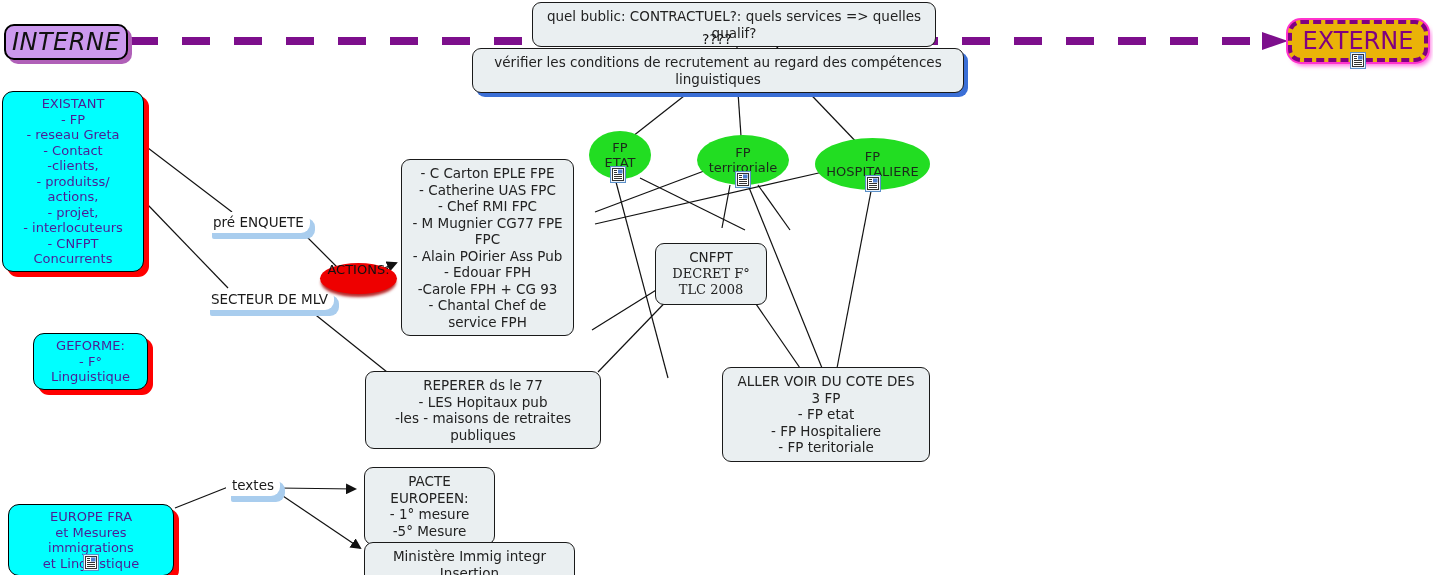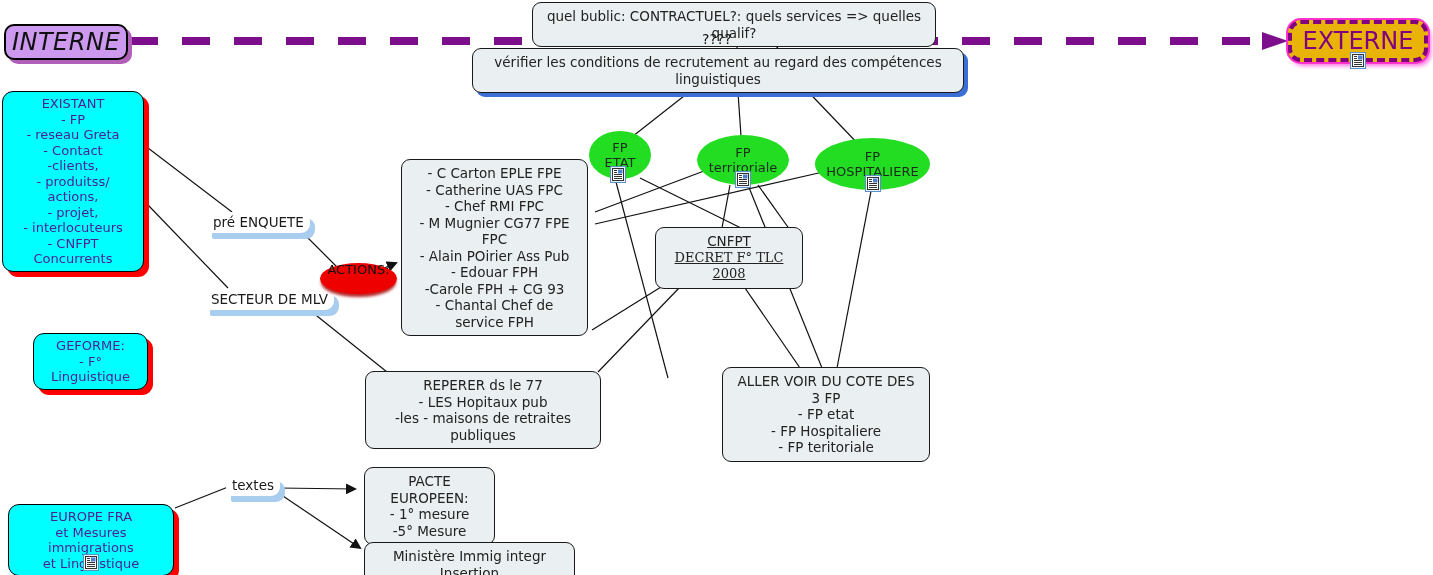--- a/index.html
+++ b/index.html
@@ -212,21 +212,21 @@
     <span>SECTEUR DE MLV</span>
   </div>
   <div class="node callout" style="left:226px;top:475px;">
     <span>textes</span>
   </div>
 
   <div class="node ellipse-red" style="left:320px;top:263px;width:77px;height:31px;">
     <span>ACTIONS:</span>
   </div>
 
-  <div class="node grey" style="left:401px;top:159px;width:187px;">
+  <div class="node grey" style="left:401px;top:159px;width:173px;">
     <div>- C Carton EPLE FPE</div>
     <div>- Catherine UAS FPC</div>
     <div>- Chef RMI FPC</div>
     <div>- M Mugnier CG77 FPE  FPC</div>
     <div>- Alain POirier Ass Pub</div>
     <div>- Edouar FPH</div>
     <div>-Carole FPH + CG 93</div>
     <div>- Chantal Chef de service FPH</div>
   </div>
 
@@ -280,21 +280,21 @@
       <g stroke="#333" stroke-width="1">
         <line x1="4" y1="4.5" x2="7" y2="4.5"></line>
           <line x1="4" y1="6.5" x2="7" y2="6.5"></line>
         <line x1="4" y1="8.5" x2="12" y2="8.5"></line>
           <line x1="4" y1="10.5" x2="12" y2="10.5"></line>
         <line x1="4" y1="12.5" x2="12" y2="12.5"></line>
       </g>
     </svg>
   </span>
 
-  <div class="node grey" style="left:655px;top:227px;width:148px;text-decoration:underline;">
+  <div class="node grey" style="left:655px;top:243px;width:112px;">
     <div>CNFPT</div>
     <div style="font-family:'DejaVu Serif','Liberation Serif',serif;font-size:13px;">DECRET F° TLC 2008</div>
   </div>
 
   <div class="node grey" style="left:365px;top:371px;width:236px;">
     <div>REPERER ds le 77</div>
     <div>- LES Hopitaux pub</div>
     <div>-les - maisons de retraites publiques</div>
   </div>
 

